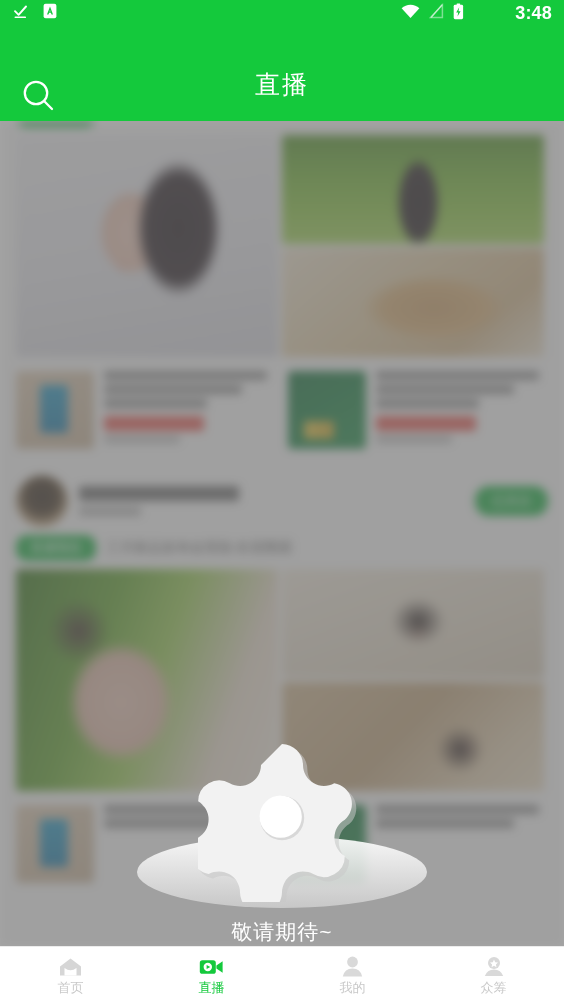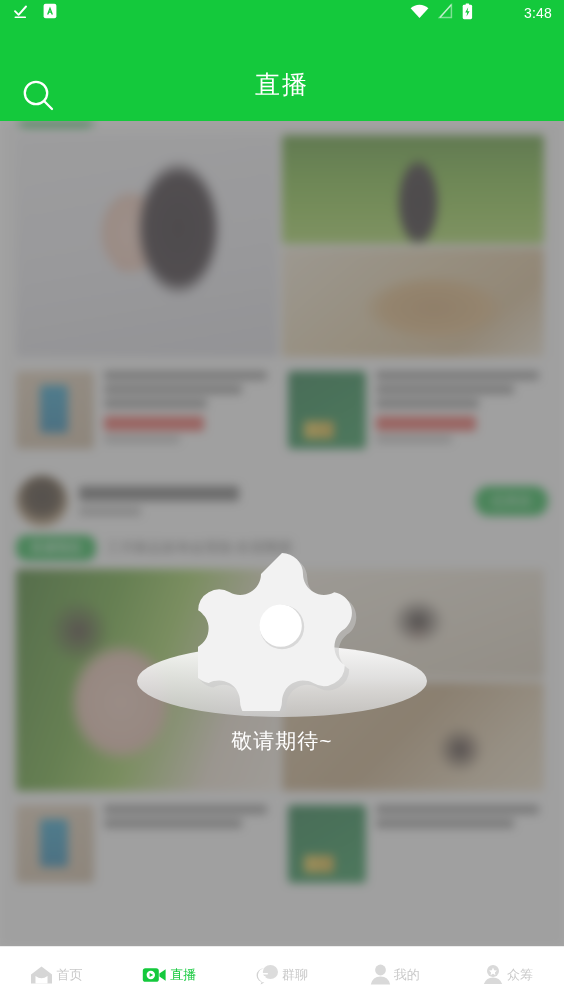--- a/index.html
+++ b/index.html
@@ -22,21 +22,21 @@
     position: absolute; top: 0; left: 0;
     width: 564px; height: 26px;
     background: #14C93C;
     display: flex; align-items: center;
     padding: 0 12px;
     z-index: 50;
   }
   .sb-left { display: flex; align-items: center; gap: 14px; }
   .sb-right { margin-left: auto; display: flex; align-items: center; gap: 9px; }
   .sb-time {
-    color: #ffffff; font-size: 14px; font-weight: normal;
+    color: #ffffff; font-size: 18px; font-weight: bold;
     letter-spacing: .2px; line-height: 26px; margin-left: 42px;
   }
   .sb-ico { display: block; }
 
   
   .header {
     position: absolute; top: 26px; left: 0;
     width: 564px; height: 95px;
     background: #14C93C;
     z-index: 40;
@@ -164,21 +164,21 @@
     position: absolute; top: 121px; left: 0;
     width: 564px; height: 825px;
     background: rgba(110,110,110,0.62);
     z-index: 10;
   }
   .empty {
     position: absolute; top: 121px; left: 0;
     width: 564px; height: 825px;
     z-index: 20;
     display: flex; flex-direction: column;
-    align-items: center; justify-content: center;
+    align-items: center; justify-content: flex-end;
     padding-top: 235px;
     pointer-events: none;
   }
   .gear-stage { position: relative; width: 290px; height: 170px; }
   .gear-plate {
     position: absolute; left: 0; bottom: 0;
     width: 290px; height: 72px; border-radius: 50%;
     background: linear-gradient(180deg, rgba(255,255,255,0.92) 0%, rgba(210,210,210,0.78) 100%);
   }
   .gear-wrap {
@@ -196,21 +196,21 @@
   .tabbar {
     position: absolute; left: 0; bottom: 0;
     width: 564px; height: 56px;
     background: #ffffff;
     border-top: 1px solid #ececec;
     display: flex; align-items: center;
     z-index: 60;
   }
   .tab {
     flex: 1; height: 56px;
-    display: flex; flex-direction: row;
+    display: flex; flex-direction: column;
     align-items: center; justify-content: center;
     gap: 3px; cursor: pointer;
   }
   .tab-icon { height: 22px; display: flex; align-items: center; justify-content: center; }
   .tab-label { font-size: 13px; color: #c9c9c9; line-height: 1; }
   .tab.active .tab-label { color: #14C93C; }
 </style>
 </head>
 <body>
 
@@ -421,31 +421,20 @@
         <svg width="25" height="20" viewBox="0 0 25 20">
           <rect x="0.8" y="3.2" width="16" height="13.6" rx="2.6" fill="#14C93C"></rect>
           <path d="M17.4 8.6 L23.6 4.2 L23.6 15.8 L17.4 11.4 Z" fill="#14C93C"></path>
           <circle cx="8.8" cy="10" r="4.2" fill="#fff"></circle>
           <path d="M7.6 7.9 L11.3 10 L7.6 12.1 Z" fill="#14C93C"></path>
         </svg>
       </span>
       <span class="tab-label">直播</span>
     </div>
 
-    <div class="tab">
-      <span class="tab-icon">
-        <svg width="23" height="21" viewBox="0 0 23 21">
-          <path d="M14.4 1 A7.6 7 0 1 1 14.4 15 A7.6 7 0 0 1 14.4 1 Z" fill="#dcdcdc"></path>
-          <path d="M8.4 4.2 A7.8 7.2 0 1 0 8.4 18.6 L4.6 20.4 L5.6 17.4 A7.8 7.2 0 0 1 8.4 4.2 Z" fill="#d2d2d2"></path>
-          <rect x="5" y="9" width="7" height="1.5" rx="0.7" fill="#fff"></rect>
-          <rect x="5" y="12" width="4.6" height="1.5" rx="0.7" fill="#fff"></rect>
-        </svg>
-      </span>
-      <span class="tab-label">群聊</span>
-    </div>
 
     <div class="tab">
       <span class="tab-icon">
         <svg width="21" height="21" viewBox="0 0 21 21">
           <circle cx="10.5" cy="6" r="5.4" fill="#d9d9d9"></circle>
           <path d="M0.8 20.6 Q2.6 12.6 10.5 12.6 Q18.4 12.6 20.2 20.6 Z" fill="#d9d9d9"></path>
         </svg>
       </span>
       <span class="tab-label">我的</span>
     </div>

